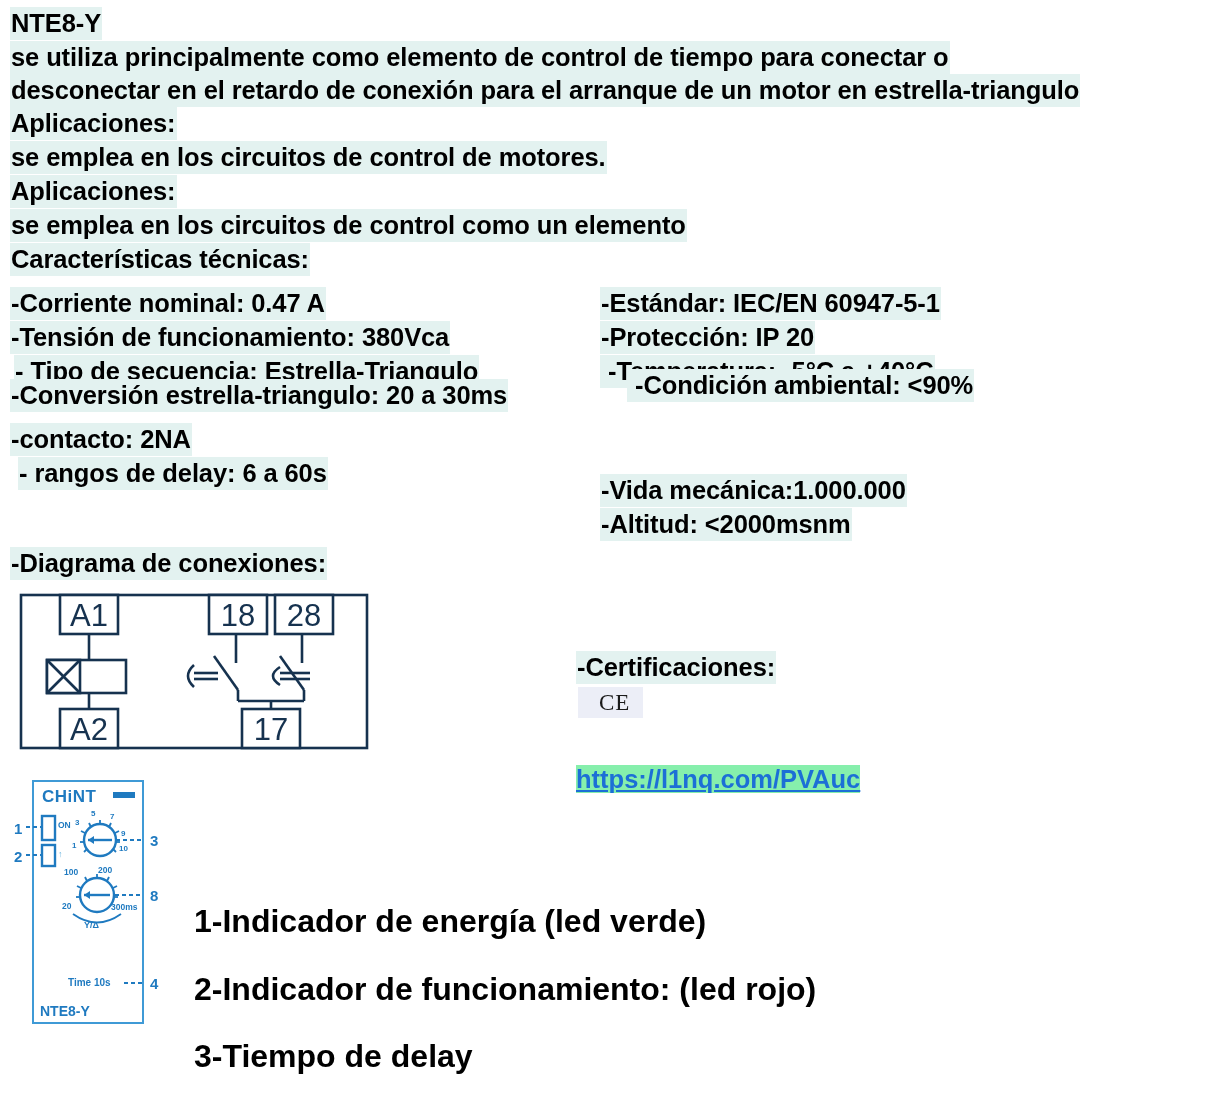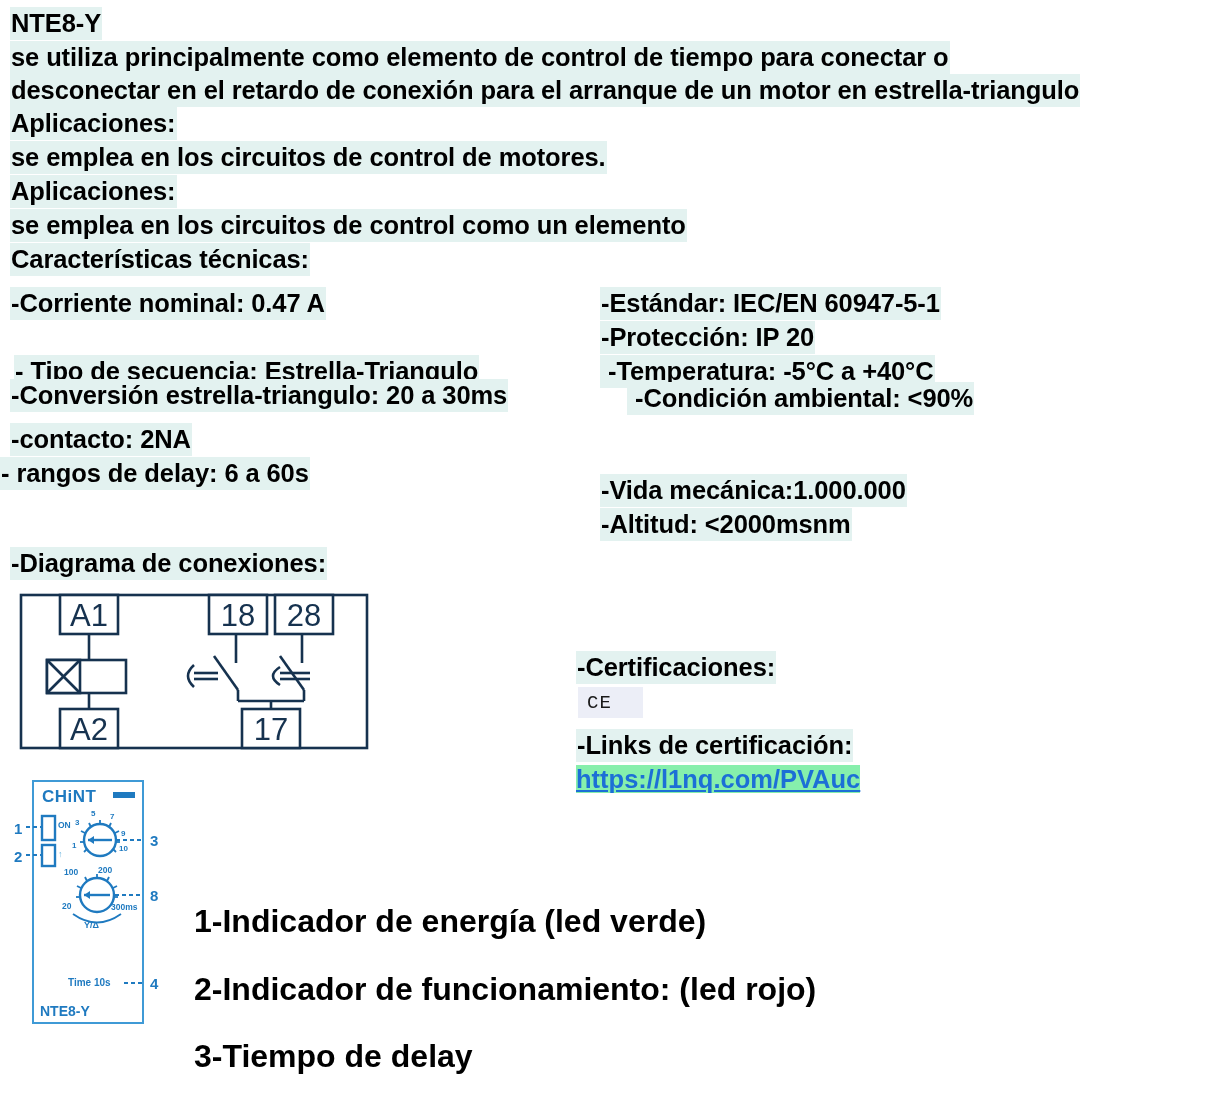--- a/index.html
+++ b/index.html
@@ -54,26 +54,26 @@
     left: 578px;
     top: 687px;
     width: 65px;
     height: 31px;
     background: #eceef7;
     display: flex;
     align-items: center;
     justify-content: flex-start;
   }
   .ce-glyph {
-    font-family: Liberation Mono, monospace;
-    font-size: 19px;
+    font-family: Liberation Serif, serif;
+    font-size: 23px;
     font-weight: normal;
     color: #1a1a1a;
     letter-spacing: 1px;
-    padding-left: 9px;
+    padding-left: 21px;
   }
   .link-line {
     position: absolute;
     white-space: pre;
     font-weight: bold;
     font-size: 25.5px;
     line-height: 31px;
   }
   .link-line > span {
     background: #86efac;
@@ -115,29 +115,30 @@
   <div class="line hl" style="left:10px; top:8px;"><span>NTE8-Y</span></div>
   <div class="line hl" style="left:10px; top:42px;"><span>se utiliza principalmente como elemento de control de tiempo para conectar o</span></div>
   <div class="line hl" style="left:10px; top:75px;"><span>desconectar en el retardo de conexión para el arranque de un motor en estrella-triangulo</span></div>
   <div class="line hl" style="left:10px; top:108px;"><span>Aplicaciones:</span></div>
   <div class="line hl" style="left:10px; top:142px;"><span>se emplea en los circuitos de control de motores.</span></div>
   <div class="line hl" style="left:10px; top:176px;"><span>Aplicaciones:</span></div>
   <div class="line hl" style="left:10px; top:210px;"><span>se emplea en los circuitos de control como un elemento</span></div>
   <div class="line hl" style="left:10px; top:244px;"><span>Características técnicas:</span></div>
 
   <div class="line hl" style="left:10px; top:288px;"><span>-Corriente nominal: 0.47 A</span></div>
+  <div class="line hl" style="left:10px; top:322px;"><span>-Tensión de funcionamiento: 380Vca</span></div>
   <div class="line hl" style="left:14px; top:356px;"><span>- Tipo de secuencia: Estrella-Triangulo</span></div>
   <div class="line hl" style="left:10px; top:380px;"><span>-Conversión estrella-triangulo: 20 a 30ms</span></div>
   <div class="line hl" style="left:10px; top:424px;"><span>-contacto: 2NA</span></div>
-  <div class="line hl" style="left:0; top:458px;"><span>- rangos de delay: 6 a 60s</span></div>
+  <div class="line hl" style="left:18px; top:458px;"><span>- rangos de delay: 6 a 60s</span></div>
 
   <div class="line hl" style="left:600px; top:288px;"><span>-Estándar: IEC/EN 60947-5-1</span></div>
   <div class="line hl" style="left:600px; top:322px;"><span>-Protección: IP 20</span></div>
   <div class="line hl" style="left:600px; top:356px;"><span> -Temperatura: -5°C a +40°C</span></div>
-  <div class="line hl" style="left:600px; top:383px;padding-left:27px;"><span> -Condición ambiental: &lt;90%</span></div>
+  <div class="line hl" style="left:600px; top:370px;padding-left:27px;"><span> -Condición ambiental: &lt;90%</span></div>
   <div class="line hl" style="left:600px; top:475px;"><span>-Vida mecánica:1.000.000</span></div>
   <div class="line hl" style="left:600px; top:509px;"><span>-Altitud: &lt;2000msnm</span></div>
 
   <div class="line hl" style="left:10px; top:548px;"><span>-Diagrama de conexiones:</span></div>
 
   <div class="schem">
     <svg width="352" height="161" viewBox="0 0 352 161" xmlns="http://www.w3.org/2000/svg">
       <g fill="none" stroke="#16324f" stroke-width="2.6">
 
         <rect x="3" y="4" width="346" height="153"></rect>
@@ -191,21 +192,20 @@
         <text x="286" y="35">28</text>
         <text x="253" y="149">17</text>
       </g>
     </svg>
   </div>
 
   <div class="line hl" style="left:576px; top:652px;"><span>-Certificaciones:</span></div>
   <div class="ce-badge">
     <span class="ce-glyph">CE</span>
   </div>
-  <div class="line hl" style="left:576px; top:730px;"><span>-Links de certificación:</span></div>
   <div class="link-line" style="left:576px; top:764px;"><span>https://l1nq.com/PVAuc</span></div>
 
   <div class="device">
     <svg width="160" height="248" viewBox="0 0 160 248" xmlns="http://www.w3.org/2000/svg">
 
       <rect x="21" y="3" width="110" height="242" fill="#ffffff" stroke="#3f9ad6" stroke-width="2"></rect>
 
       <text x="30" y="24" font-family="'Liberation Sans', sans-serif" font-size="17" font-weight="bold" fill="#1f7ac0" letter-spacing="0.5">CHiNT</text>
       <rect x="101" y="14" width="22" height="6" fill="#1f7ac0"></rect>
 

